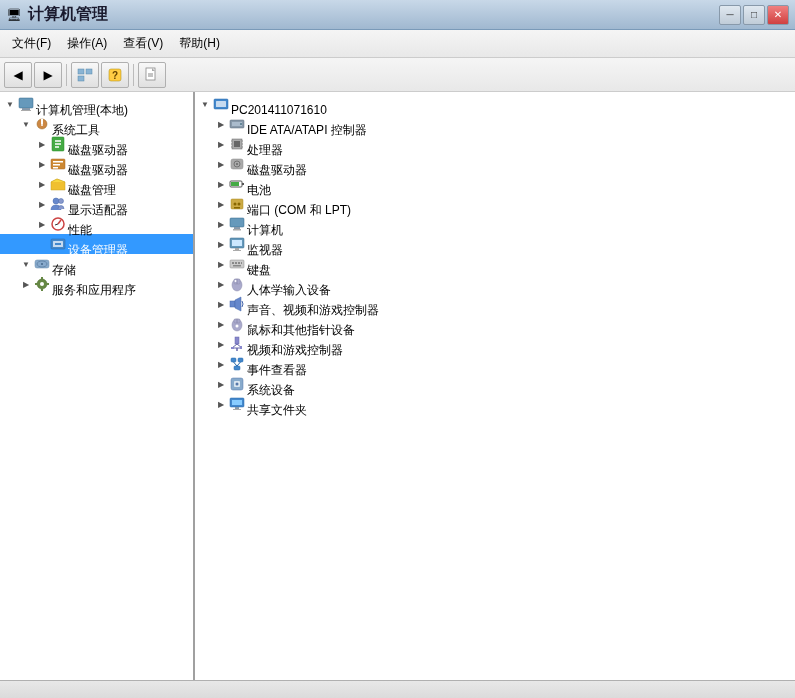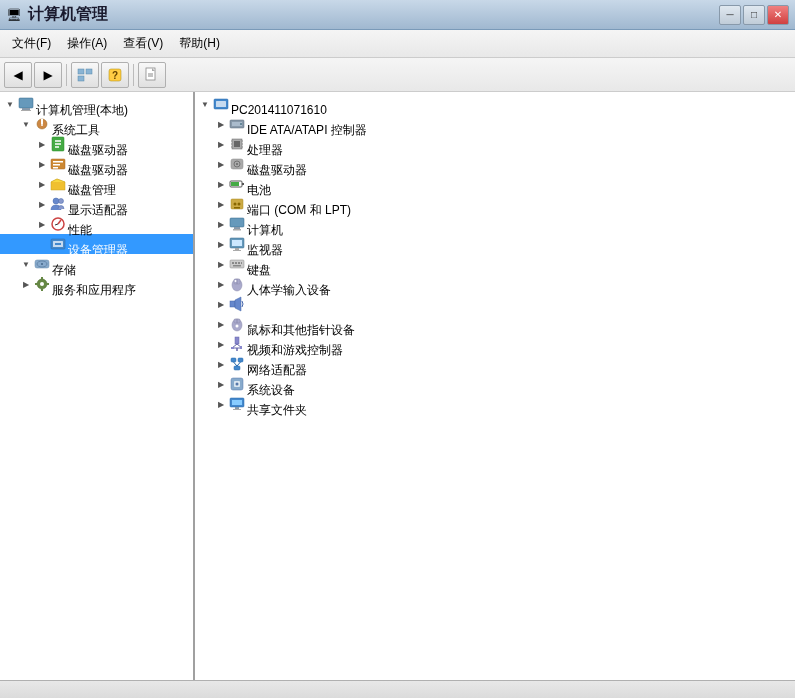--- a/index.html
+++ b/index.html
@@ -497,20 +497,21 @@
 
     <div class="tree-item indent-1">
       <span class="expand-icon">▶</span>
       <span class="item-icon">
         <svg width="16" height="16" viewBox="0 0 16 16">
           <rect x="1" y="5" width="5" height="6" fill="#6688cc" stroke="#4466aa" stroke-width="0.5"></rect>
           <path d="M6,4 L12,1 L12,15 L6,12 Z" fill="#6688cc" stroke="#4466aa" stroke-width="0.5"></path>
           <path d="M13,5 Q15,8 13,11" fill="none" stroke="#4466aa" stroke-width="1"></path>
         </svg>
       </span>
+      <span class="item-label">声音、视频和游戏控制器</span>
     </div>
 
     <div class="tree-item indent-1">
       <span class="expand-icon">▶</span>
       <span class="item-icon">
         <svg width="16" height="16" viewBox="0 0 16 16">
           <ellipse cx="8" cy="9" rx="5" ry="6" fill="#aaaacc" stroke="#8888aa" stroke-width="0.5"></ellipse>
           <rect x="5" y="3" width="6" height="4" rx="1" fill="#aaaacc" stroke="#8888aa" stroke-width="0.5"></rect>
           <line x1="8" y1="3" x2="8" y2="7" stroke="#8888aa" stroke-width="0.8"></line>
           <circle cx="8" cy="10" r="1.5" fill="white"></circle>
@@ -536,21 +537,21 @@
       <span class="expand-icon">▶</span>
       <span class="item-icon">
         <svg width="16" height="16" viewBox="0 0 16 16">
           <rect x="2" y="2" width="5" height="4" rx="1" fill="#4488cc" stroke="#2266aa" stroke-width="0.5"></rect>
           <rect x="9" y="2" width="5" height="4" rx="1" fill="#4488cc" stroke="#2266aa" stroke-width="0.5"></rect>
           <rect x="5" y="10" width="6" height="4" rx="1" fill="#4488cc" stroke="#2266aa" stroke-width="0.5"></rect>
           <line x1="4.5" y1="6" x2="8" y2="10" stroke="#2266aa" stroke-width="1"></line>
           <line x1="11.5" y1="6" x2="8" y2="10" stroke="#2266aa" stroke-width="1"></line>
         </svg>
       </span>
-      <span class="item-label">网络适配器</span>
+      <span class="item-label">事件查看器</span>
     </div>
 
     <div class="tree-item indent-1">
       <span class="expand-icon">▶</span>
       <span class="item-icon">
         <svg width="16" height="16" viewBox="0 0 16 16">
           <rect x="2" y="2" width="12" height="12" rx="2" fill="#88aacc" stroke="#5577aa" stroke-width="0.5"></rect>
           <rect x="5" y="5" width="6" height="6" rx="1" fill="white" opacity="0.7"></rect>
           <circle cx="8" cy="8" r="1.5" fill="#5577aa"></circle>
         </svg>

